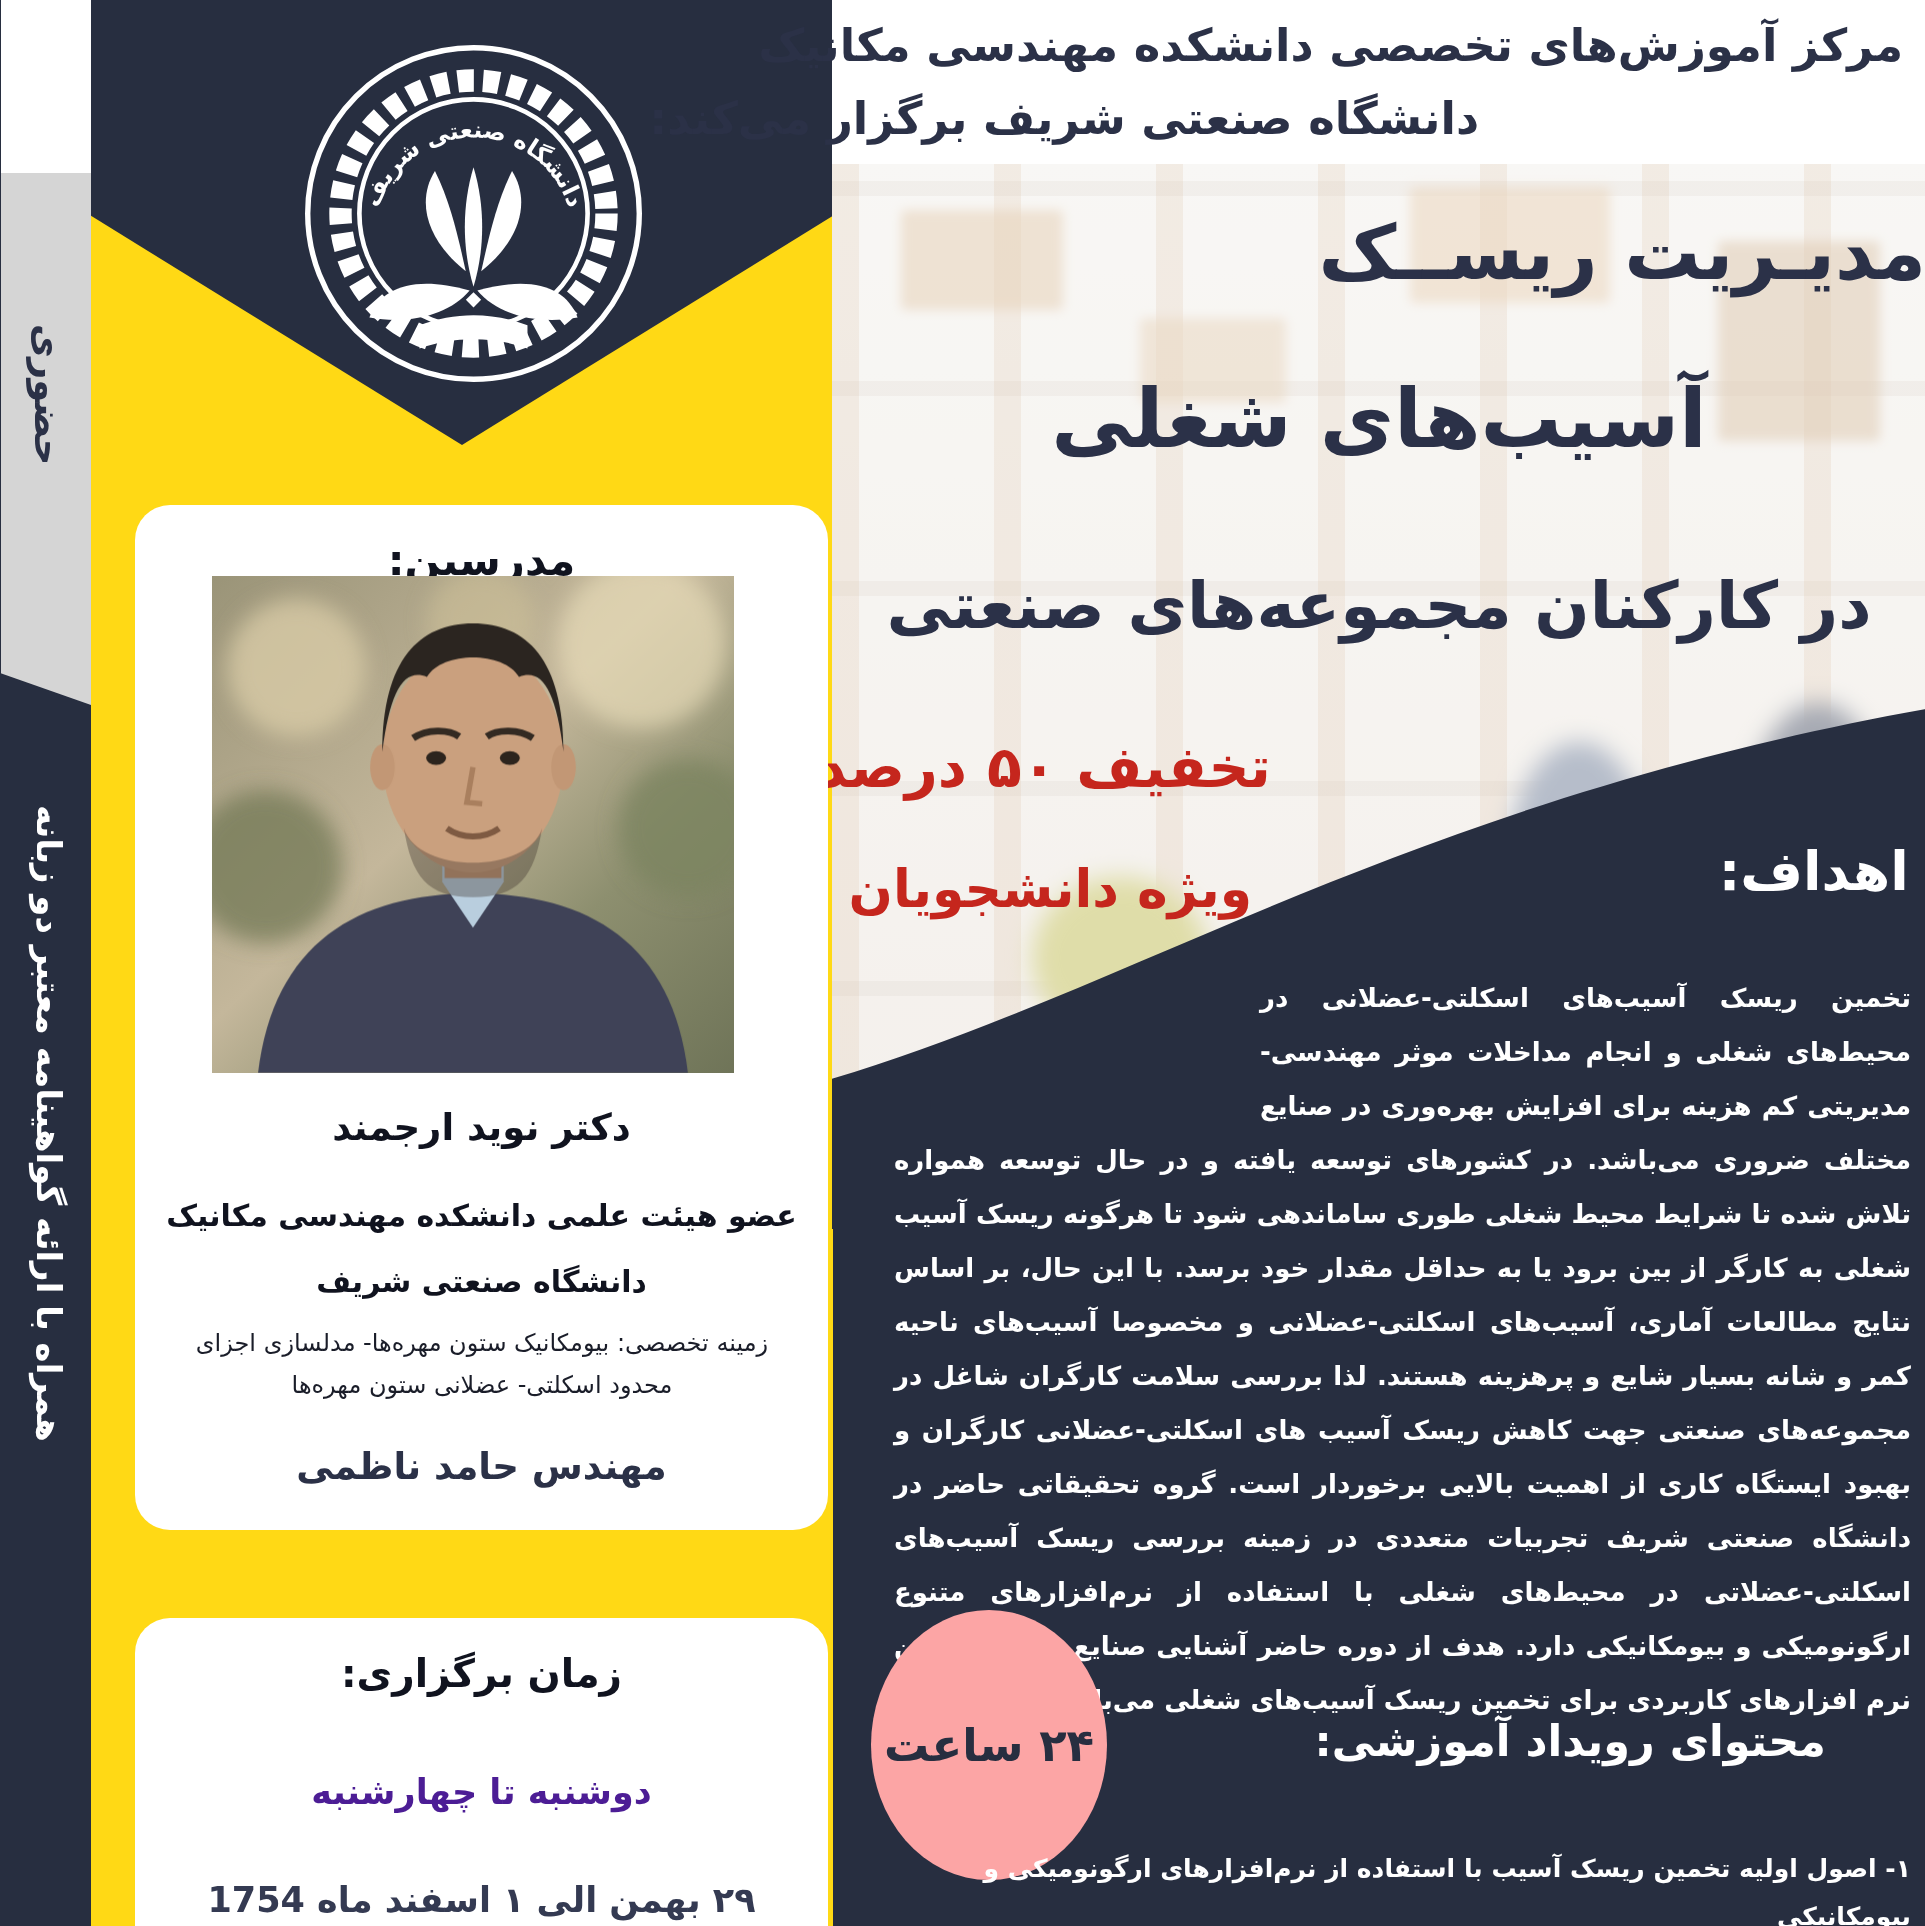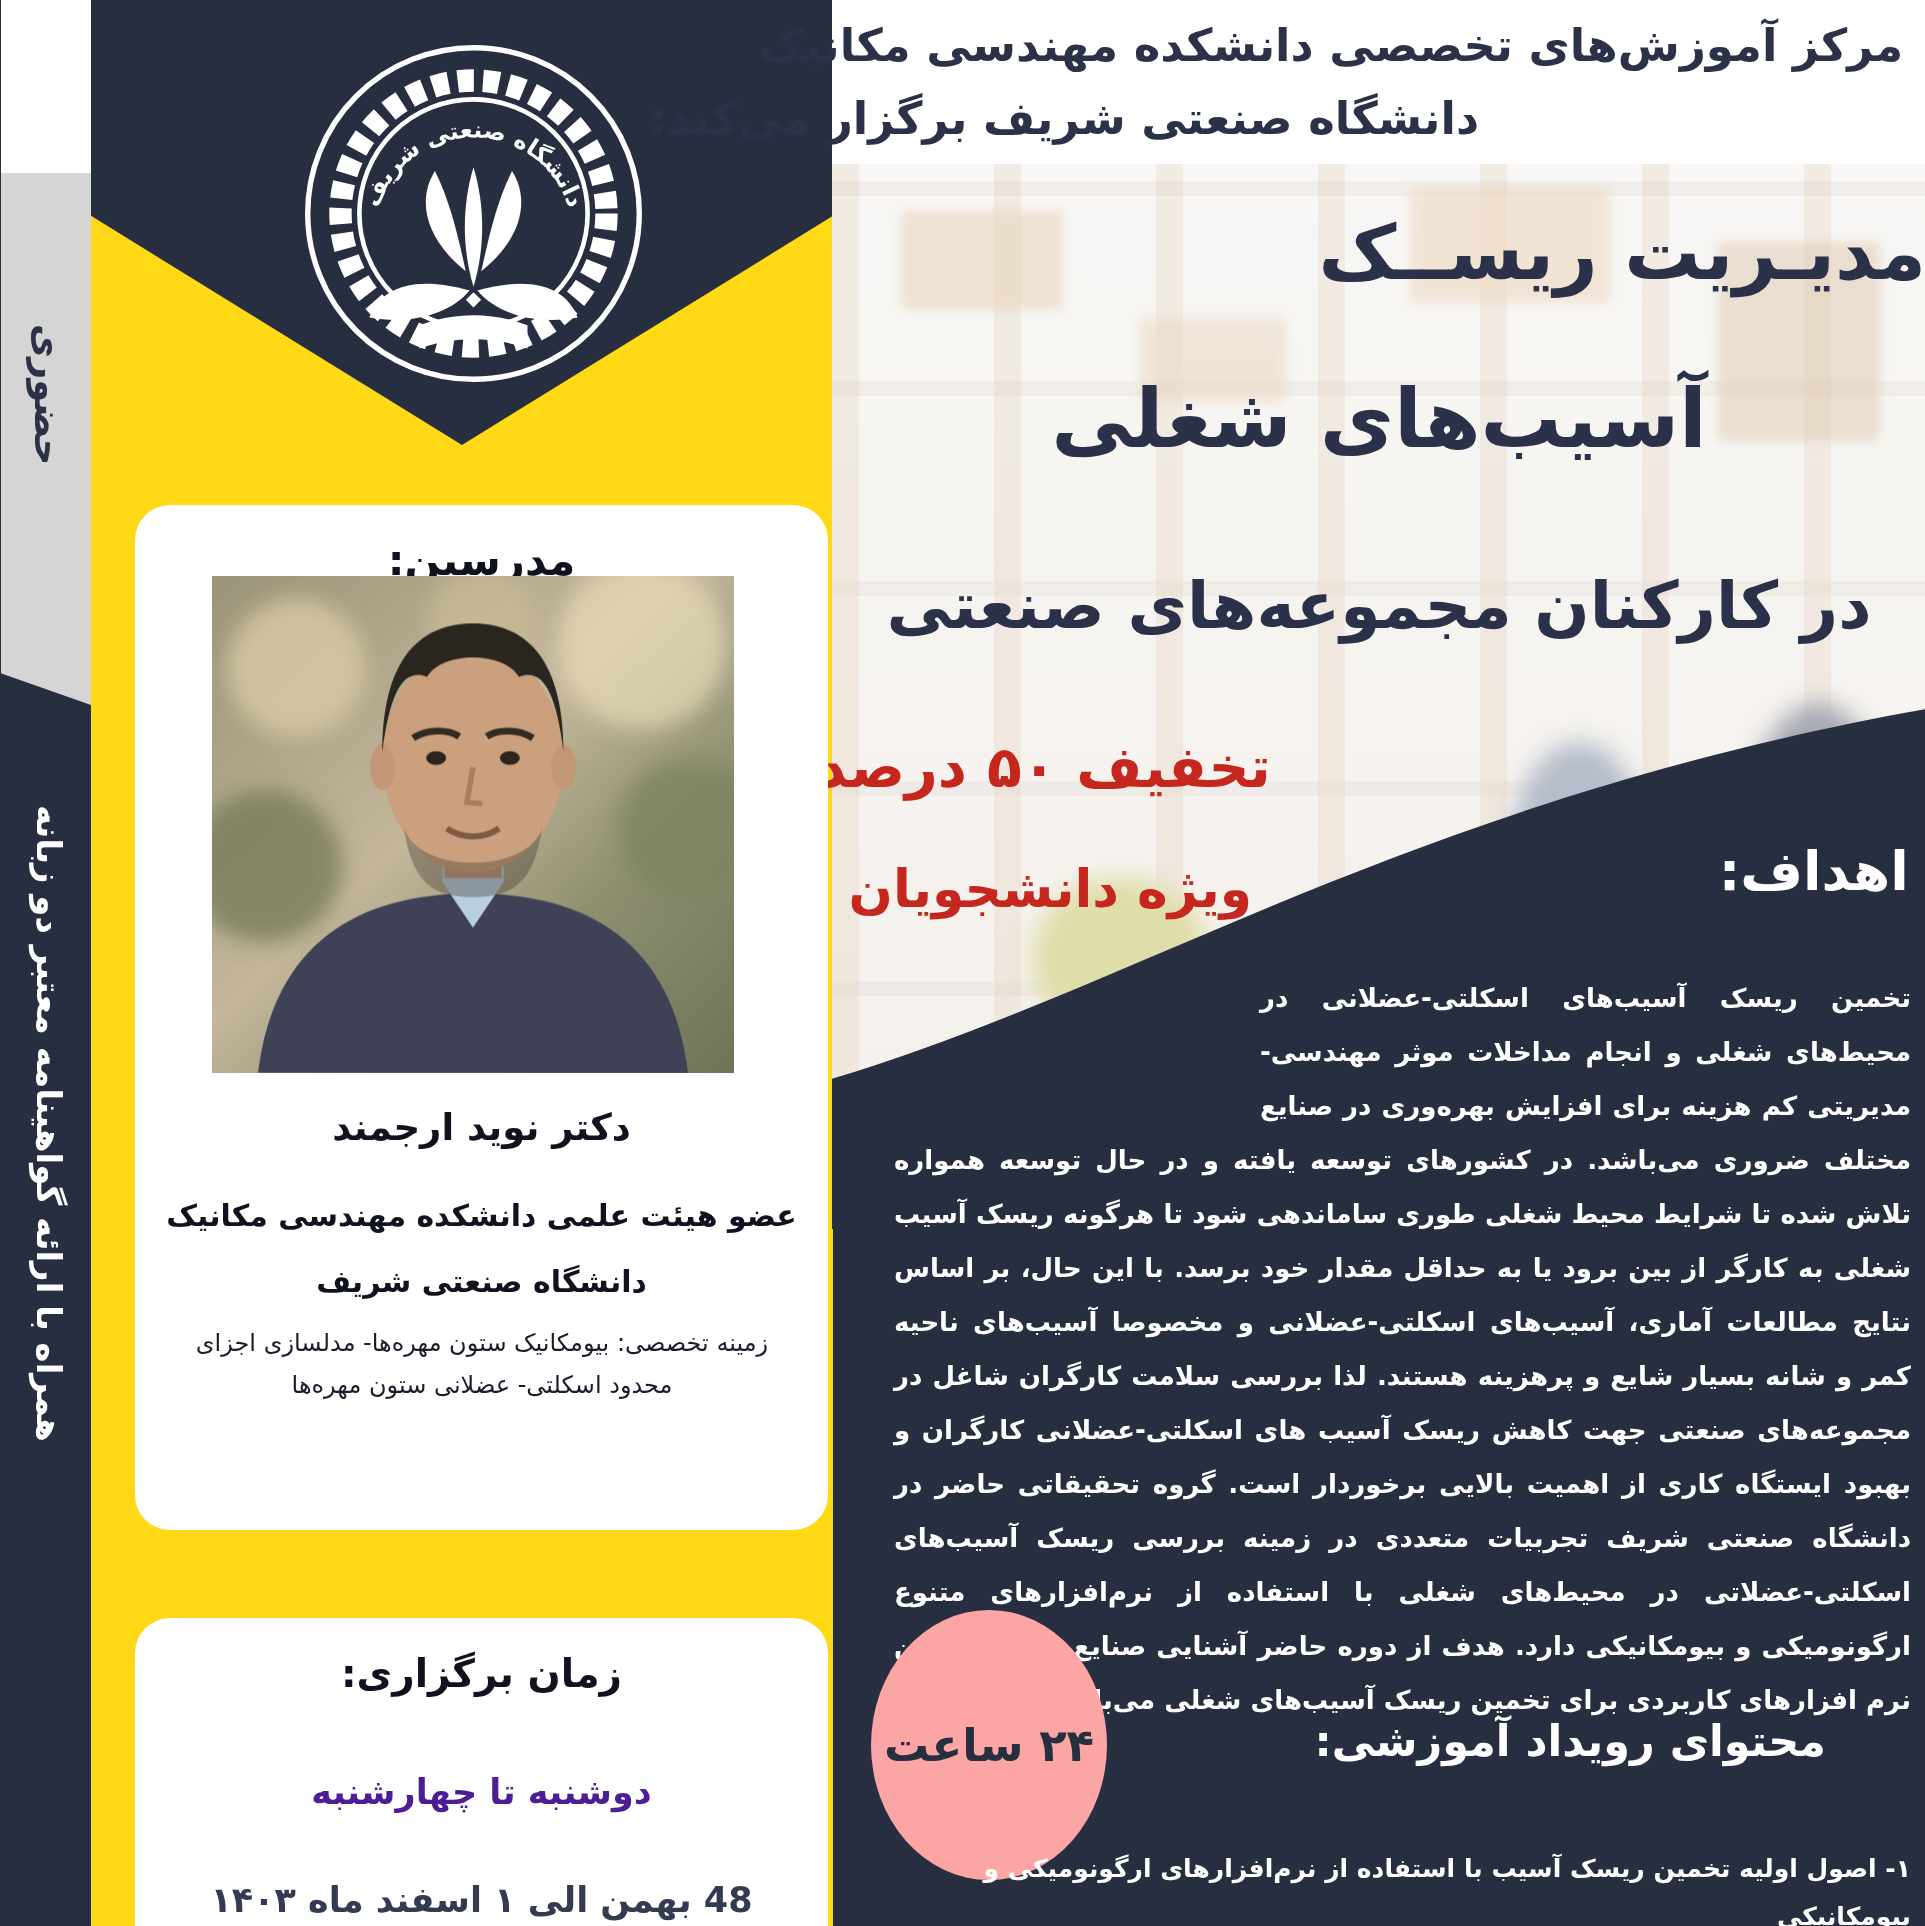--- a/index.html
+++ b/index.html
@@ -185,20 +185,21 @@
         <ellipse cx="388" cy="238" rx="13" ry="9" fill="#2c241d"></ellipse>
         <path d="M340 250 L332 296 L352 298" stroke="#a97f5e" stroke-width="7" fill="none"></path>
         <path d="M306 330 C326 344 354 344 374 330" stroke="#7e5a42" stroke-width="8" fill="none"></path>
       </g>
     </svg>
   </div>
   <div class="abs c1-name1 ctr nowrap">دکتر نوید ارجمند</div>
   <div class="abs c1-role1 ctr nowrap">عضو هیئت علمی دانشکده مهندسی مکانیک</div>
   <div class="abs c1-role2 ctr nowrap">دانشگاه صنعتی شریف</div>
   <div class="abs c1-spec">زمینه تخصصی: بیومکانیک ستون مهره‌ها- مدلسازی اجزای محدود اسکلتی- عضلانی ستون مهره‌ها</div>
+  <div class="abs c1-name2 ctr nowrap">مهندس حامد ناظمی</div>
 </div>
 
 <div class="abs card card2">
   <div class="abs c2-head ctr">زمان برگزاری:</div>
   <div class="abs c2-days ctr nowrap">دوشنبه تا چهارشنبه</div>
-  <div class="abs c2-dates ctr nowrap">48 بهمن الی ۱ اسفند ماه ۱۴۰۳</div>
+  <div class="abs c2-dates ctr nowrap">۲۹ بهمن الی ۱ اسفند ماه 1754</div>
 </div>
 
 
 </body></html>

